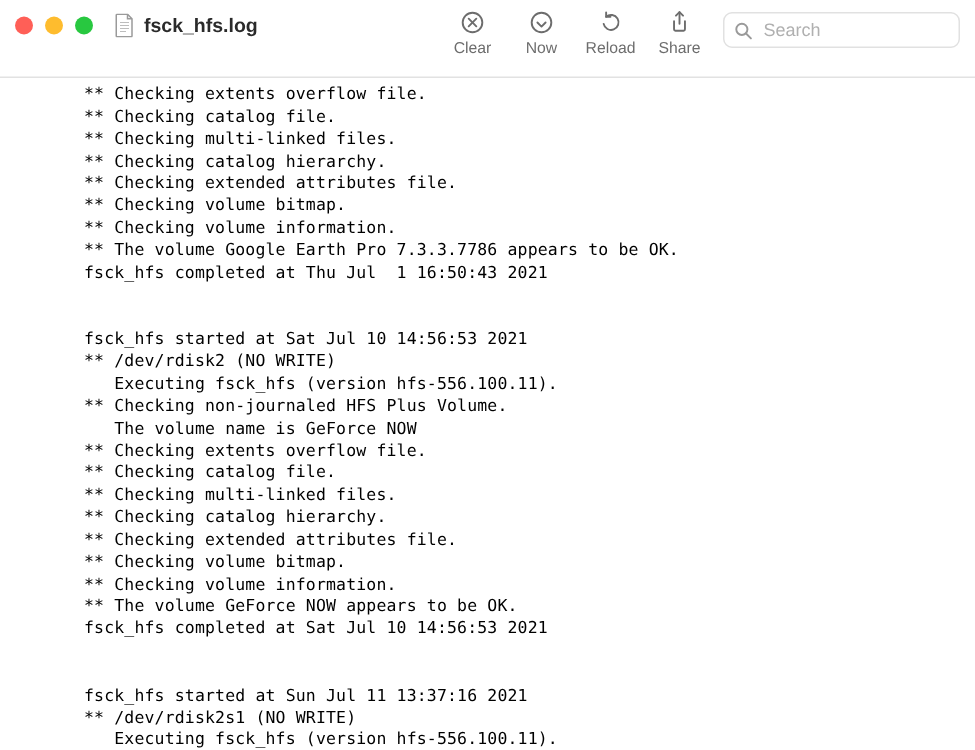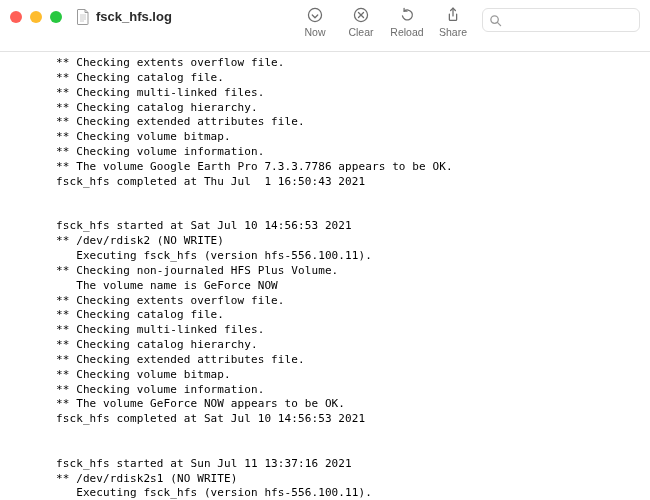--- a/index.html
+++ b/index.html
@@ -162,35 +162,35 @@
       <span class="title-text">fsck_hfs.log</span>
     </div>
 
     <div class="toolbar">
 
 
       <div class="tb-btn">
         <span class="ic">
           <svg viewBox="0 0 22 22" width="20" height="20">
             <circle cx="11" cy="11" r="7.2" fill="none" stroke="#6d6d6d" stroke-width="1.4"></circle>
-            <path d="M8 11 l3 -3 l3 3" fill="none" stroke="#6d6d6d" stroke-width="1.4" stroke-linecap="round" stroke-linejoin="round" transform="rotate(180 11 11)"></path>
-          </svg>
-        </span>
-        <span class="label">Now</span>
-      </div>
-
-      <div class="tb-btn">
-        <span class="ic">
-          <svg viewBox="0 0 22 22" width="20" height="20">
-            <circle cx="11" cy="11" r="7.2" fill="none" stroke="#6d6d6d" stroke-width="1.4"></circle>
             <line x1="8.2" y1="8.2" x2="13.8" y2="13.8" stroke="#6d6d6d" stroke-width="1.4" stroke-linecap="round"></line>
             <line x1="13.8" y1="8.2" x2="8.2" y2="13.8" stroke="#6d6d6d" stroke-width="1.4" stroke-linecap="round"></line>
           </svg>
         </span>
         <span class="label">Clear</span>
+      </div>
+
+      <div class="tb-btn">
+        <span class="ic">
+          <svg viewBox="0 0 22 22" width="20" height="20">
+            <circle cx="11" cy="11" r="7.2" fill="none" stroke="#6d6d6d" stroke-width="1.4"></circle>
+            <path d="M8 11 l3 -3 l3 3" fill="none" stroke="#6d6d6d" stroke-width="1.4" stroke-linecap="round" stroke-linejoin="round" transform="rotate(180 11 11)"></path>
+          </svg>
+        </span>
+        <span class="label">Now</span>
       </div>
 
       <div class="tb-btn">
         <span class="ic">
           <svg viewBox="0 0 22 22" width="20" height="20">
             <path d="M6 12 a5.5 5.5 0 1 0 1.8 -5.2" fill="none" stroke="#6d6d6d" stroke-width="1.4" stroke-linecap="round"></path>
             <path d="M7.8 3.6 l0 3.2 l3.2 0" fill="none" stroke="#6d6d6d" stroke-width="1.4" stroke-linecap="round" stroke-linejoin="round"></path>
           </svg>
         </span>
         <span class="label">Reload</span>
@@ -207,20 +207,21 @@
         <span class="label">Share</span>
       </div>
 
       <div class="search">
         <span>
           <svg viewBox="0 0 14 14" width="13" height="13">
             <circle cx="6" cy="6" r="4" fill="none" stroke="#9a9a9a" stroke-width="1.4"></circle>
             <line x1="9" y1="9" x2="12.5" y2="12.5" stroke="#9a9a9a" stroke-width="1.4" stroke-linecap="round"></line>
           </svg>
         </span>
+        <input type="text" placeholder="Search" style="">
       </div>
     </div>
   </div>
 
   <div class="log-area">
     <pre class="log" id="log-pre">** Checking extents overflow file.
 ** Checking catalog file.
 ** Checking multi-linked files.
 ** Checking catalog hierarchy.
 ** Checking extended attributes file.

